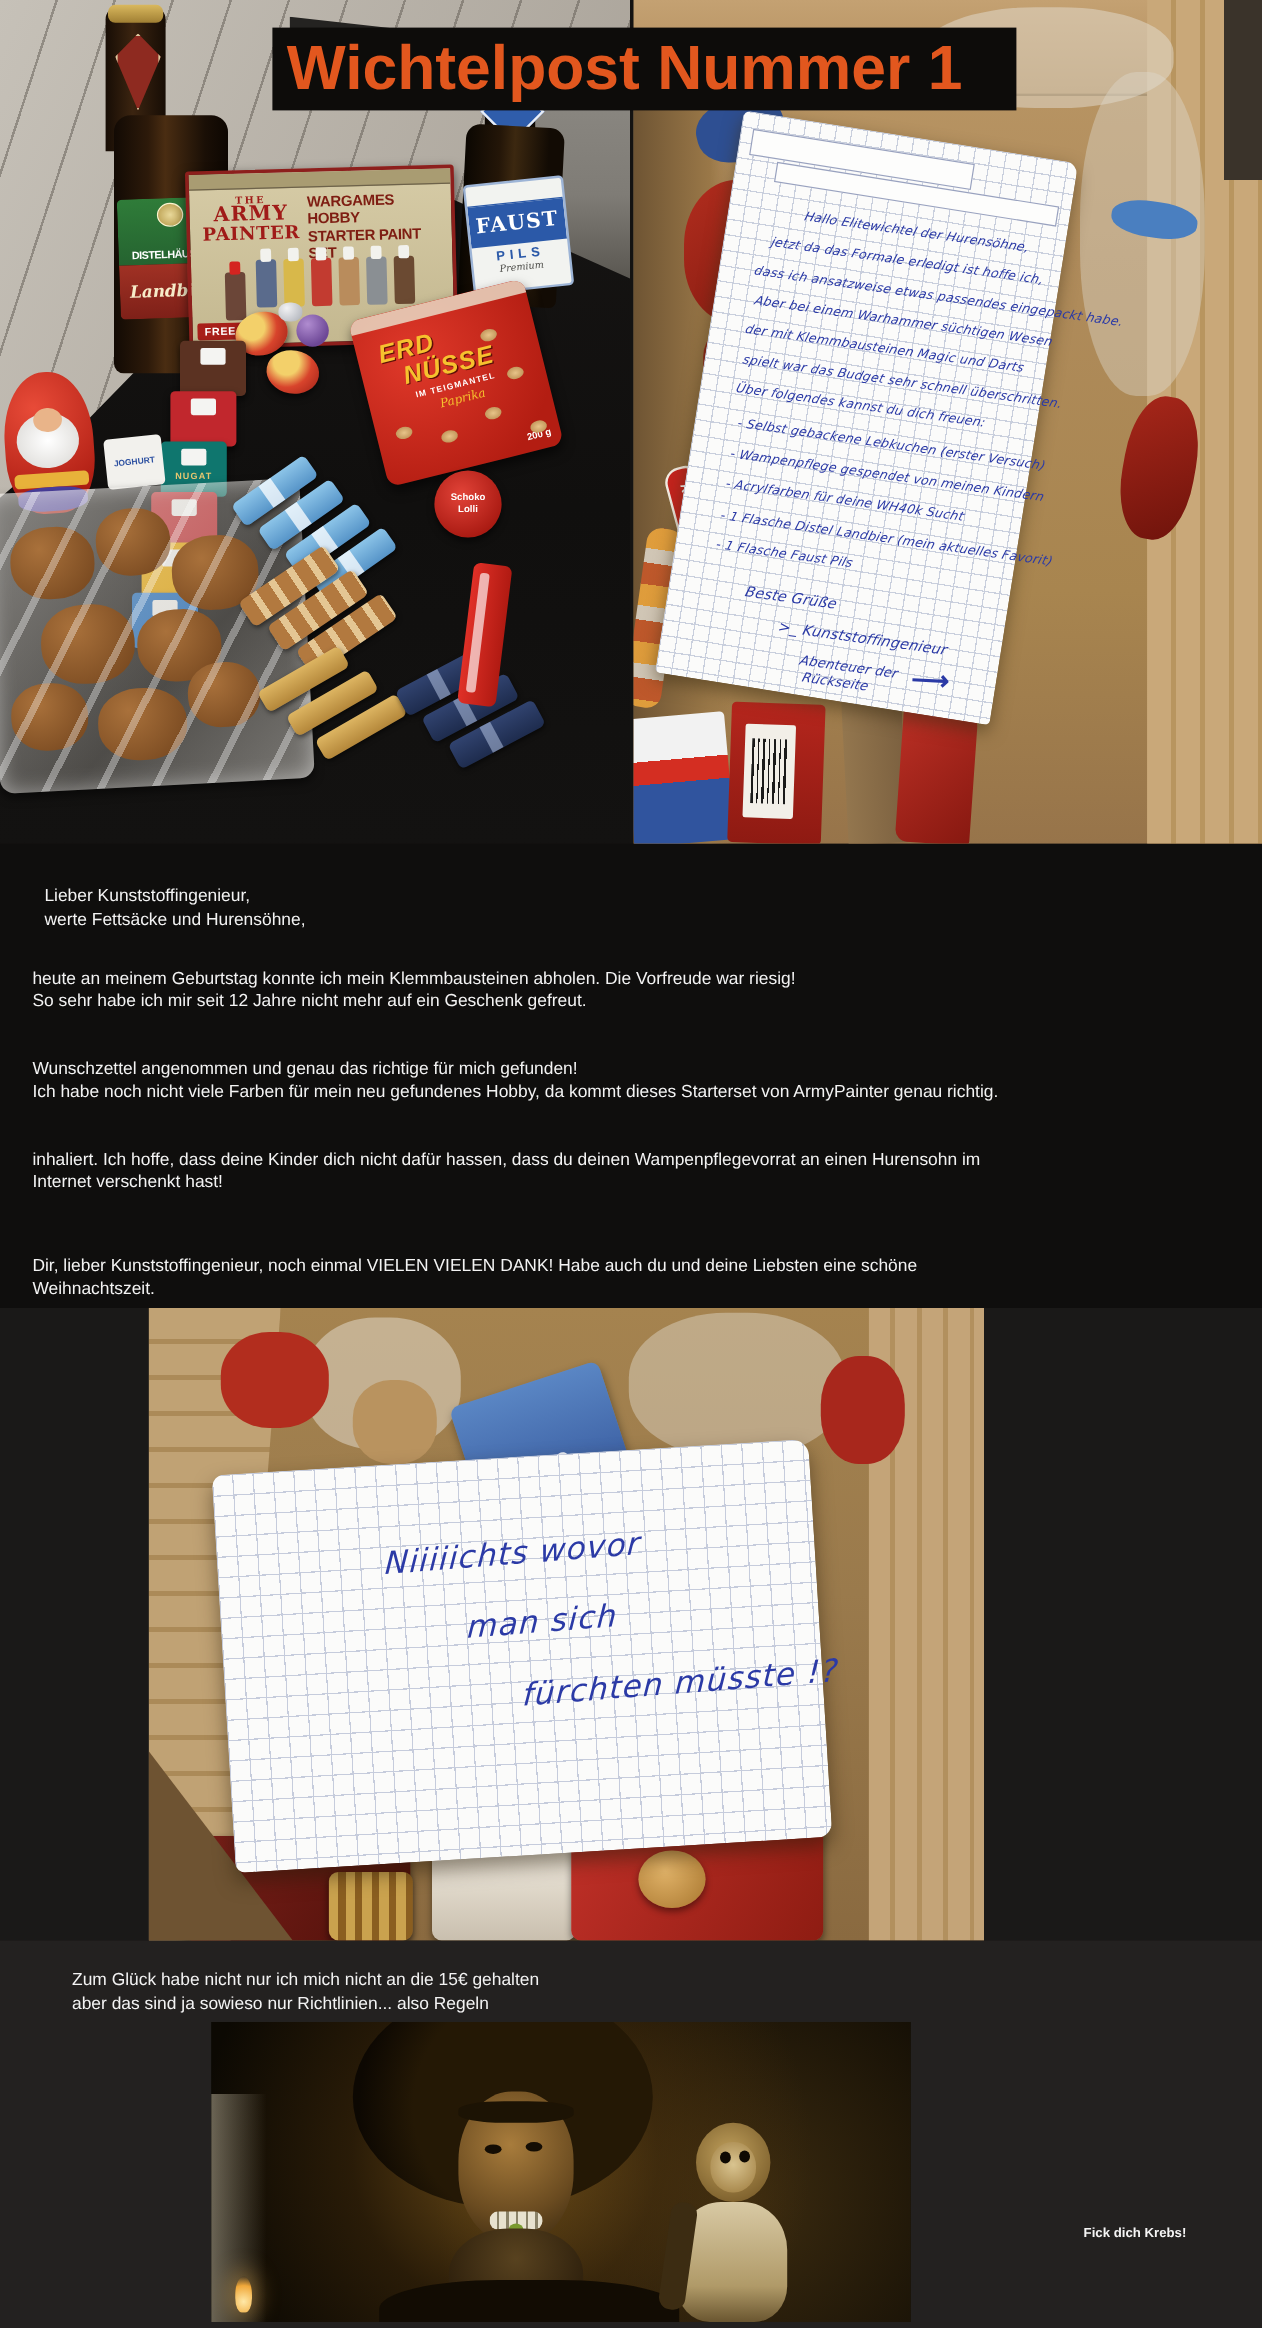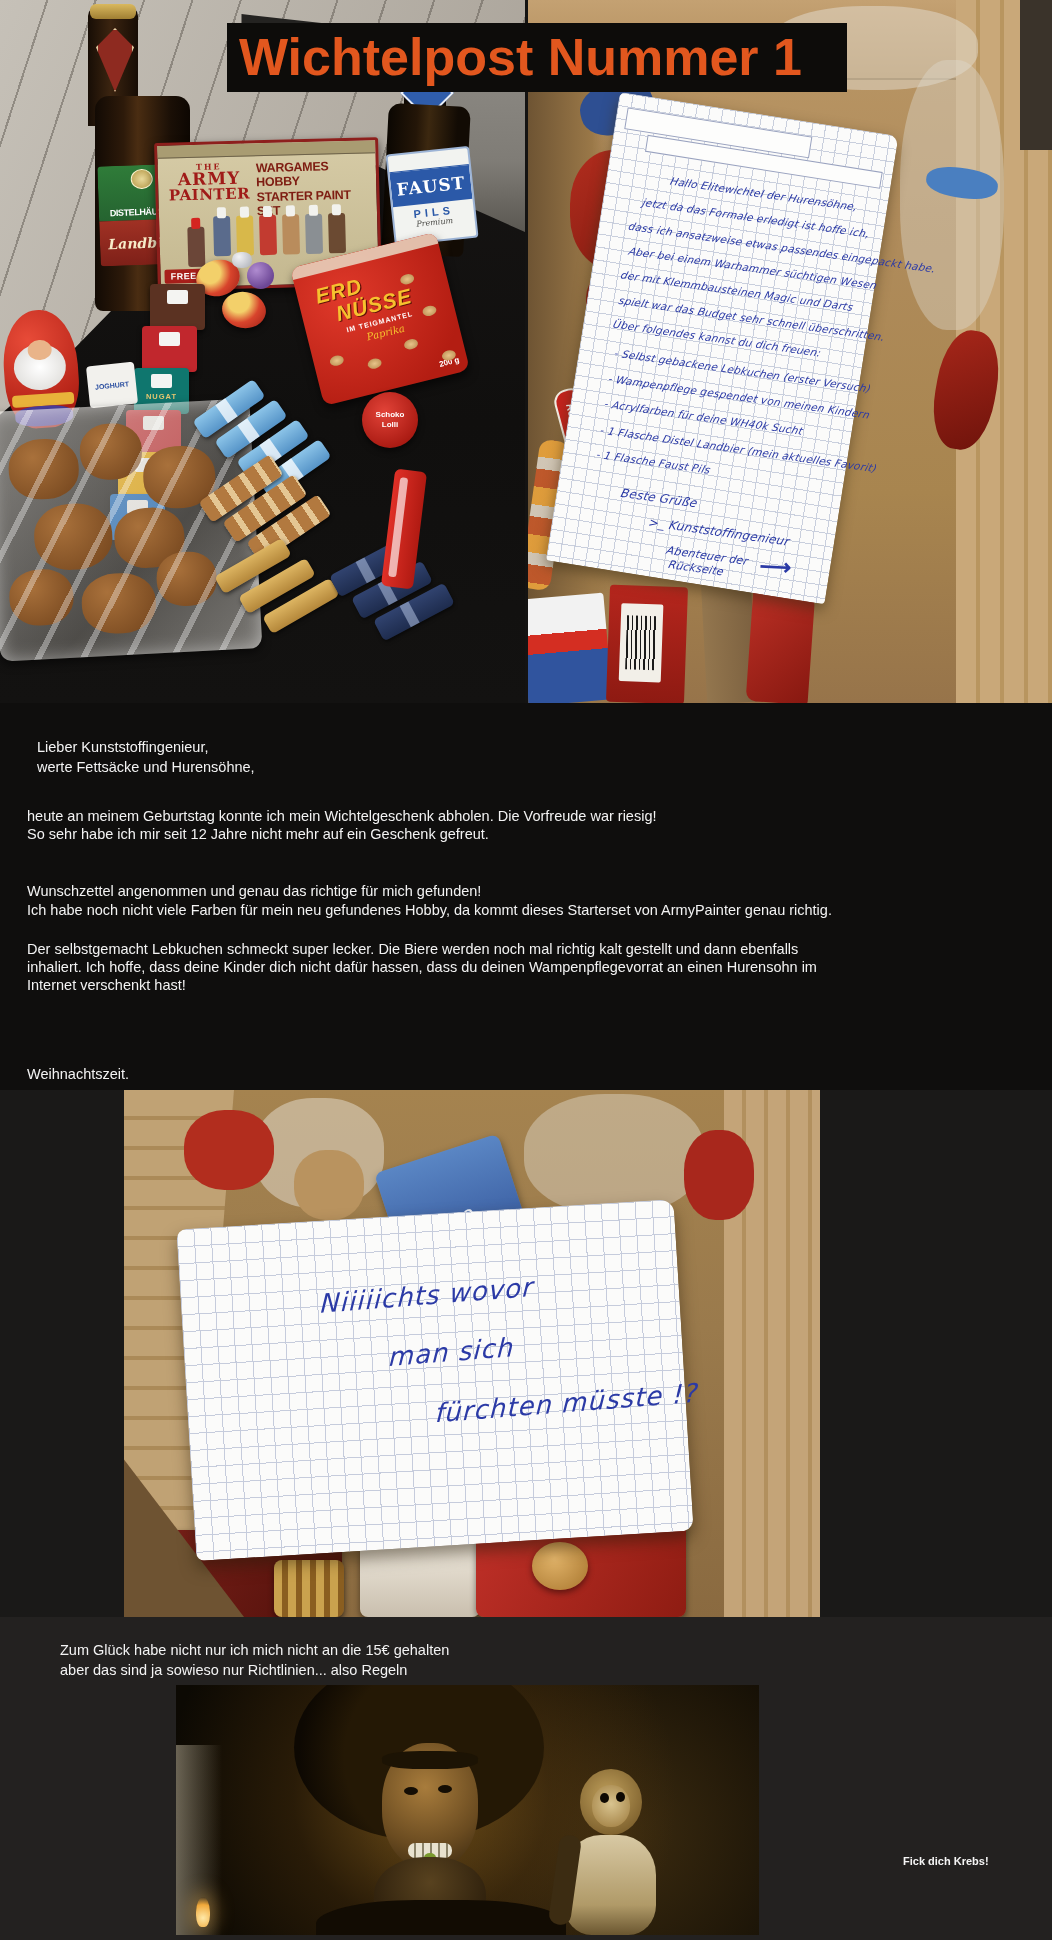--- a/index.html
+++ b/index.html
@@ -454,31 +454,31 @@
     </div>
   </div>
 
   <div class="abs title-bar">
     <div class="title-text">Wichtelpost Nummer 1</div>
   </div>
 
   <div class="bodyline" style="left:37px;top:739px">Lieber Kunststoffingenieur,</div>
   <div class="bodyline" style="left:37px;top:759px">werte Fettsäcke und Hurensöhne,</div>
 
-  <div class="bodyline" style="left:27px;top:808px">heute an meinem Geburtstag konnte ich mein Wichtelgeschenk abholen. Die Vorfreude war riesig!</div>
+  <div class="bodyline" style="left:27px;top:808px">heute an meinem Geburtstag konnte ich mein Klemmbausteinen abholen. Die Vorfreude war riesig!</div>
   <div class="bodyline" style="left:27px;top:826px">So sehr habe ich mir seit 12 Jahre nicht mehr auf ein Geschenk gefreut.</div>
 
   <div class="bodyline" style="left:27px;top:883px">Wunschzettel angenommen und genau das richtige für mich gefunden!</div>
   <div class="bodyline" style="left:27px;top:902px">Ich habe noch nicht viele Farben für mein neu gefundenes Hobby, da kommt dieses Starterset von ArmyPainter genau richtig.</div>
 
-  <div class="bodyline" style="left:27px;top:941px">Der selbstgemacht Lebkuchen schmeckt super lecker. Die Biere werden noch mal richtig kalt gestellt und dann ebenfalls</div>
   <div class="bodyline" style="left:27px;top:959px">inhaliert. Ich hoffe, dass deine Kinder dich nicht dafür hassen, dass du deinen Wampenpflegevorrat an einen Hurensohn im</div>
   <div class="bodyline" style="left:27px;top:977px">Internet verschenkt hast!</div>
 
 
+  <div class="bodyline" style="left:27px;top:1047px">Dir, lieber Kunststoffingenieur, noch einmal VIELEN VIELEN DANK! Habe auch du und deine Liebsten eine schöne</div>
   <div class="bodyline" style="left:27px;top:1066px">Weihnachtszeit.</div>
 
   <div class="abs photo-mid">
     <div class="abs mid-left-wall"></div>
     <div class="abs mid-right-wall"></div>
 
     <div class="blob" style="left:130px;top:8px;width:130px;height:110px;background:rgba(230,224,212,.5)"></div>
     <div class="blob" style="left:400px;top:4px;width:180px;height:120px;background:rgba(225,218,205,.45)"></div>
     <div class="blob" style="left:170px;top:60px;width:70px;height:70px;background:#b9935f"></div>
     <div class="blob" style="left:560px;top:40px;width:70px;height:90px;background:#a8271c"></div>

